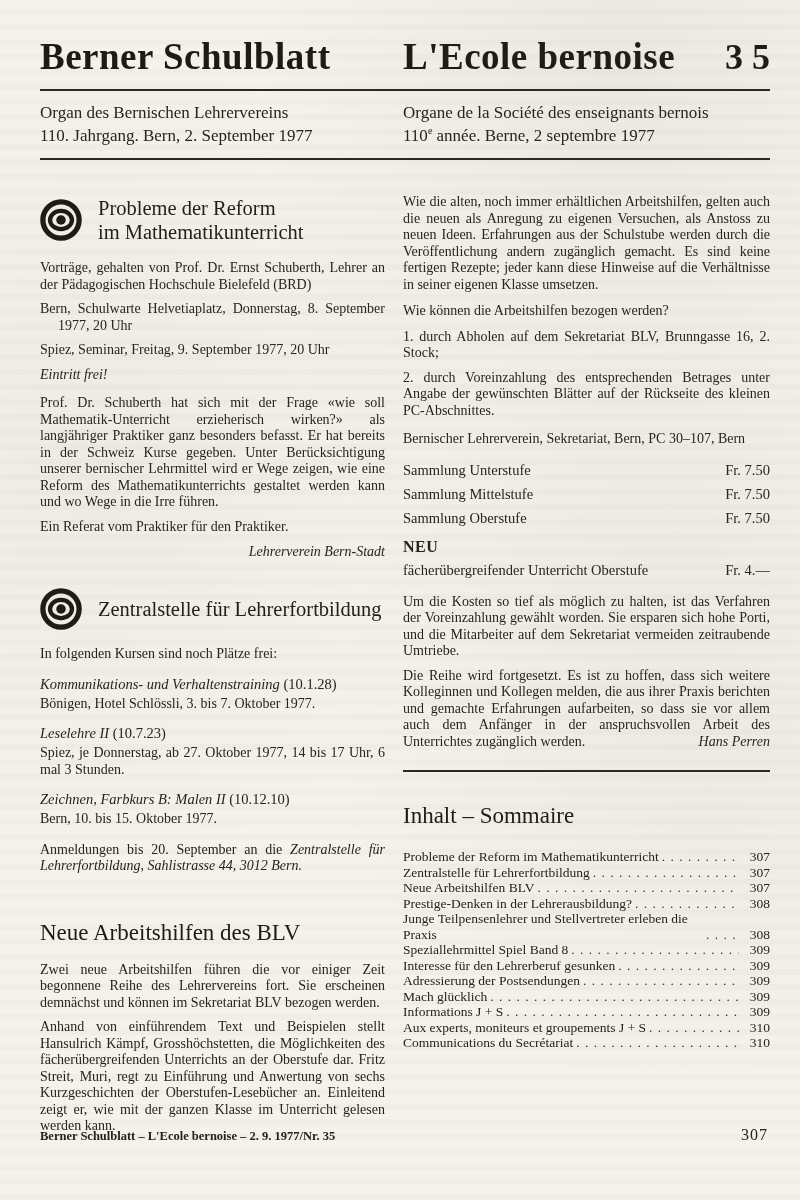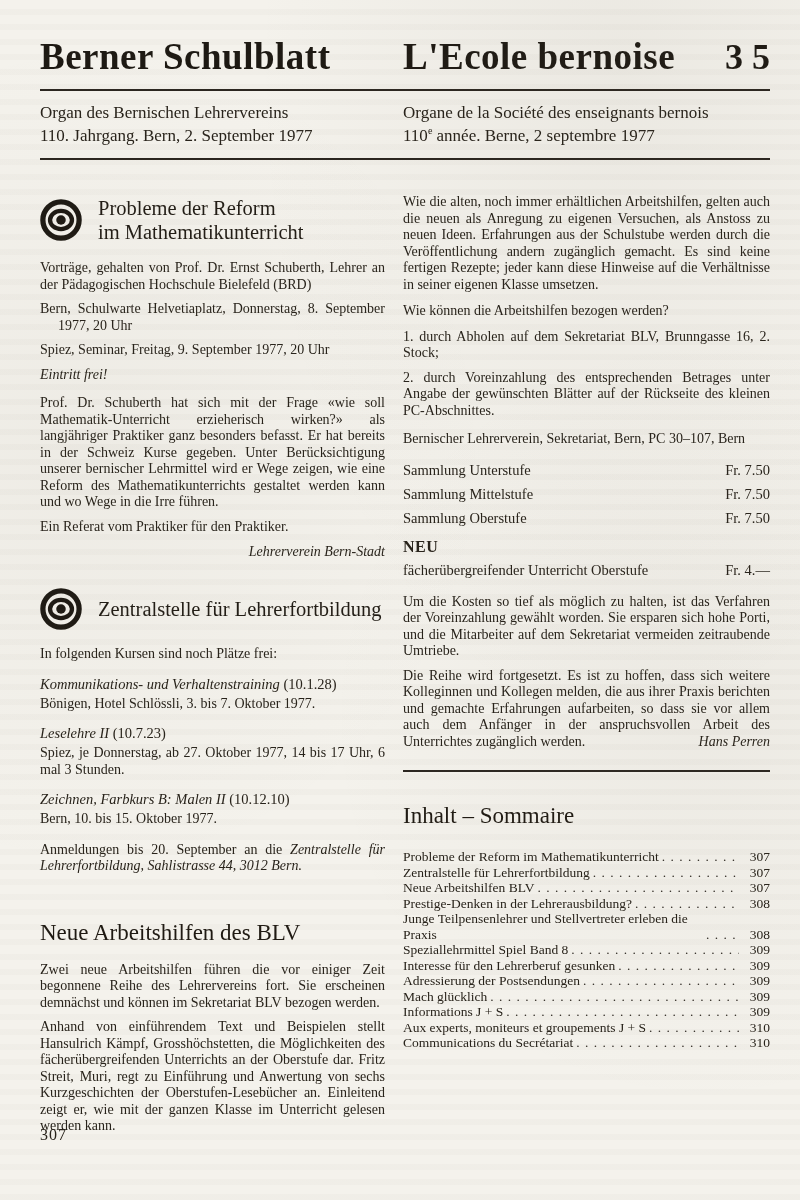--- a/index.html
+++ b/index.html
@@ -286,15 +286,16 @@
         <div class="toc-row">
             <span class="toc-label">Communications du Secrétariat</span>
             <span class="toc-dots"></span>
             <span class="toc-page">310</span>
           </div>
       </div>
     </section>
   </main>
 
   <footer class="pagefoot">
+    <div class="foot-left">Berner Schulblatt – L'Ecole bernoise – 2. 9. 1977/Nr. 35</div>
     <div class="foot-page">307</div>
   </footer>
 </div>
 
 </body></html>

